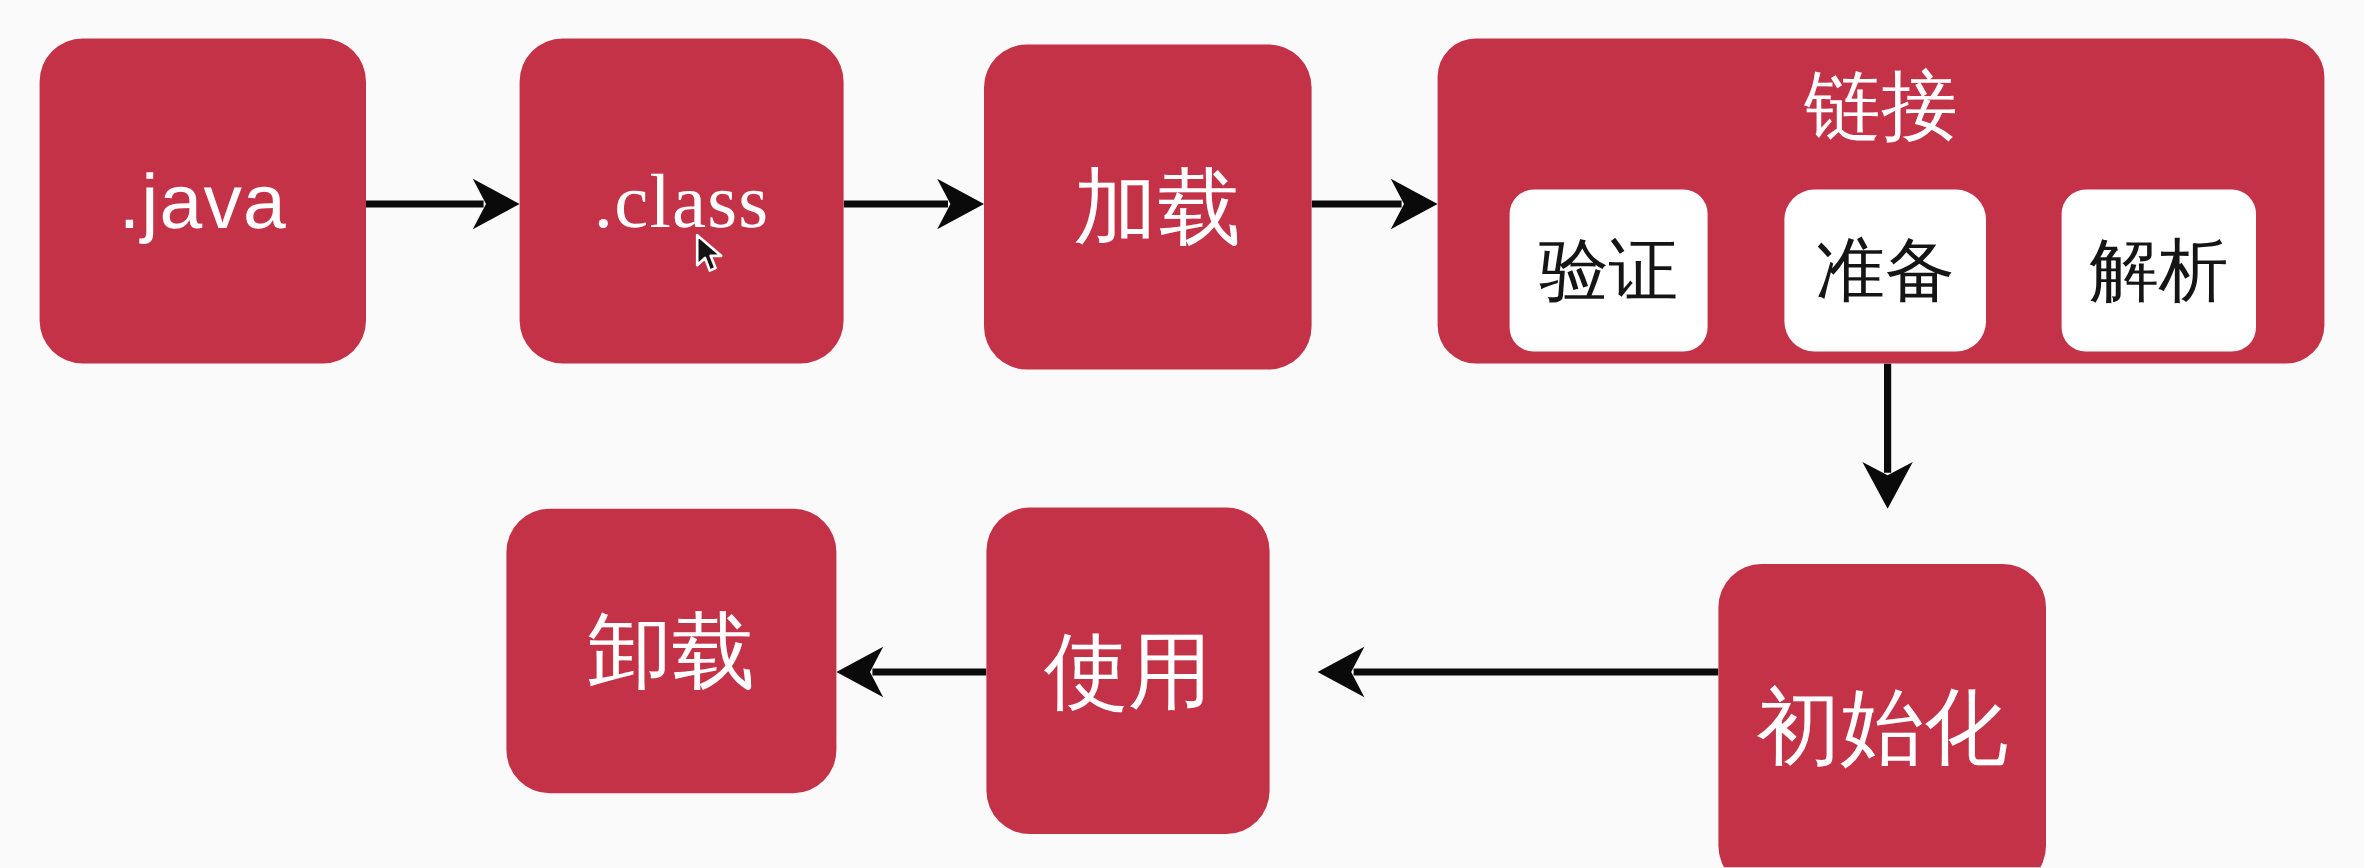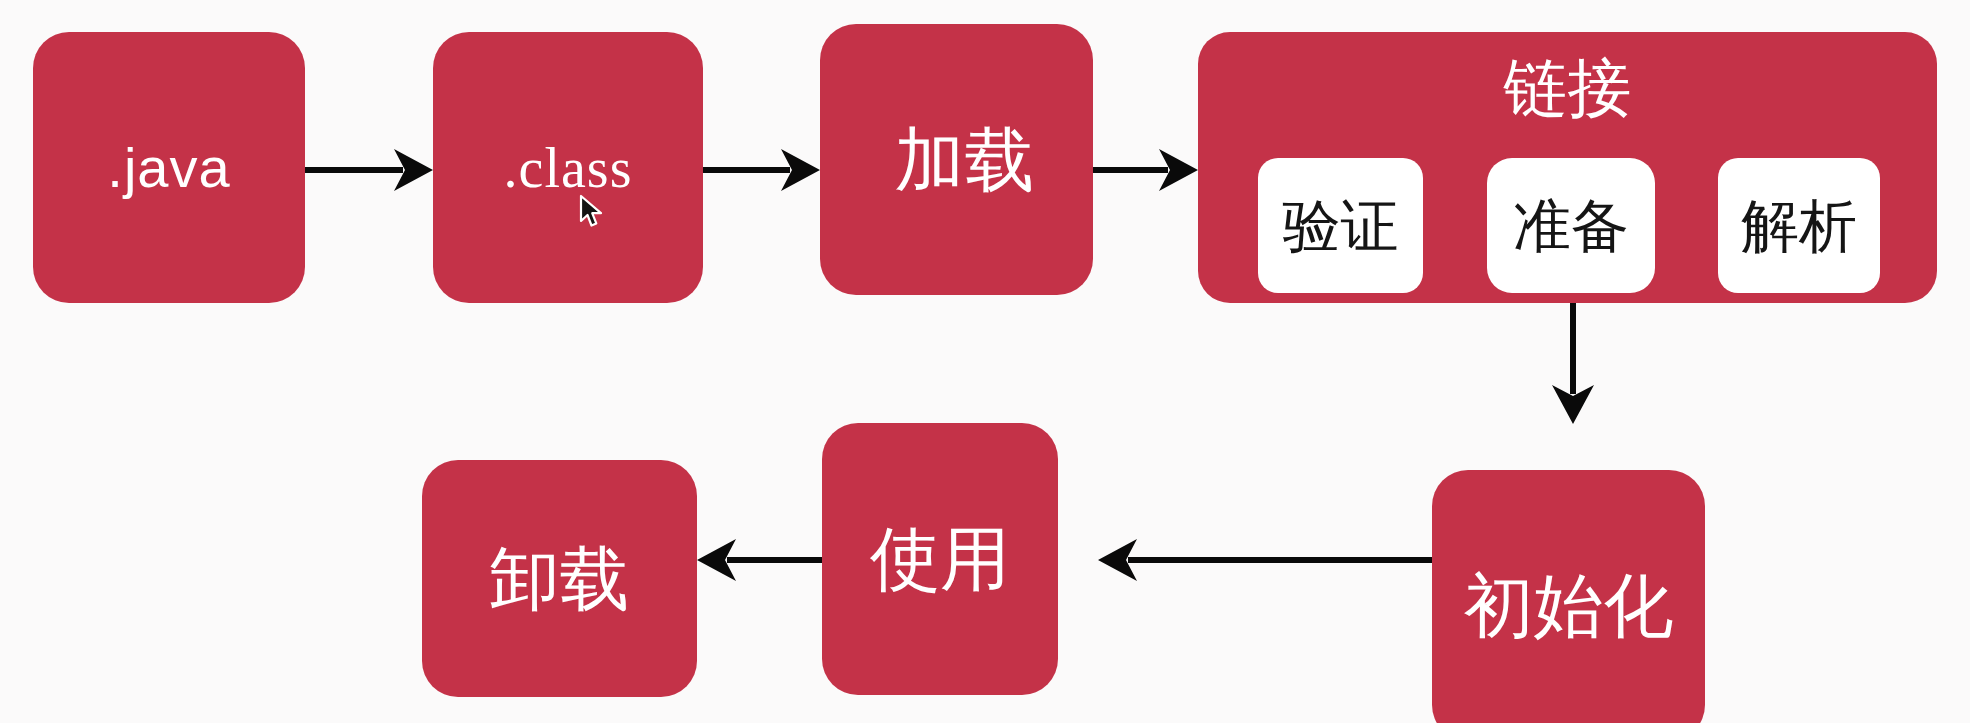--- a/index.html
+++ b/index.html
@@ -25,26 +25,26 @@
     background: var(--node-fill);
     color: var(--node-text);
     border-radius: 36px;
     display: flex;
     align-items: center;
     justify-content: center;
     font-size: 70px;
     line-height: 1;
     white-space: nowrap;
   }
-  .node.latin { font-size: 56px; letter-spacing: 1px; }
+  .node.latin { font-size: 64px; letter-spacing: 1px; }
   .node-java    { left: 33px;   top: 32px;  width: 272px; height: 271px; }
   .node-class   { left: 433px;  top: 32px;  width: 270px; height: 271px; font-family: Liberation Serif, serif; }
-  .node-load    { left: 820px;  top: 24px;  width: 273px; height: 271px; padding-left: 16px; }
+  .node-load    { left: 820px;  top: 37px;  width: 273px; height: 271px; padding-left: 16px; }
   .node-link    { left: 1198px; top: 32px;  width: 739px; height: 271px; border-radius: 32px; display: block; }
-  .node-unload  { left: 422px;  top: 424px; width: 275px; height: 237px; margin-top: 36px; }
+  .node-unload  { left: 422px;  top: 424px; width: 275px; height: 237px; }
   .node-use     { left: 822px;  top: 423px; width: 236px; height: 272px; }
   .node-init    { left: 1432px; top: 424px; width: 273px; height: 271px; margin-top: 46px; }
   .link-title {
     position: absolute;
     top: 24px; left: 0; right: 0;
     text-align: center;
     font-size: 64px;
     line-height: 1;
     color: var(--node-text);
   }

